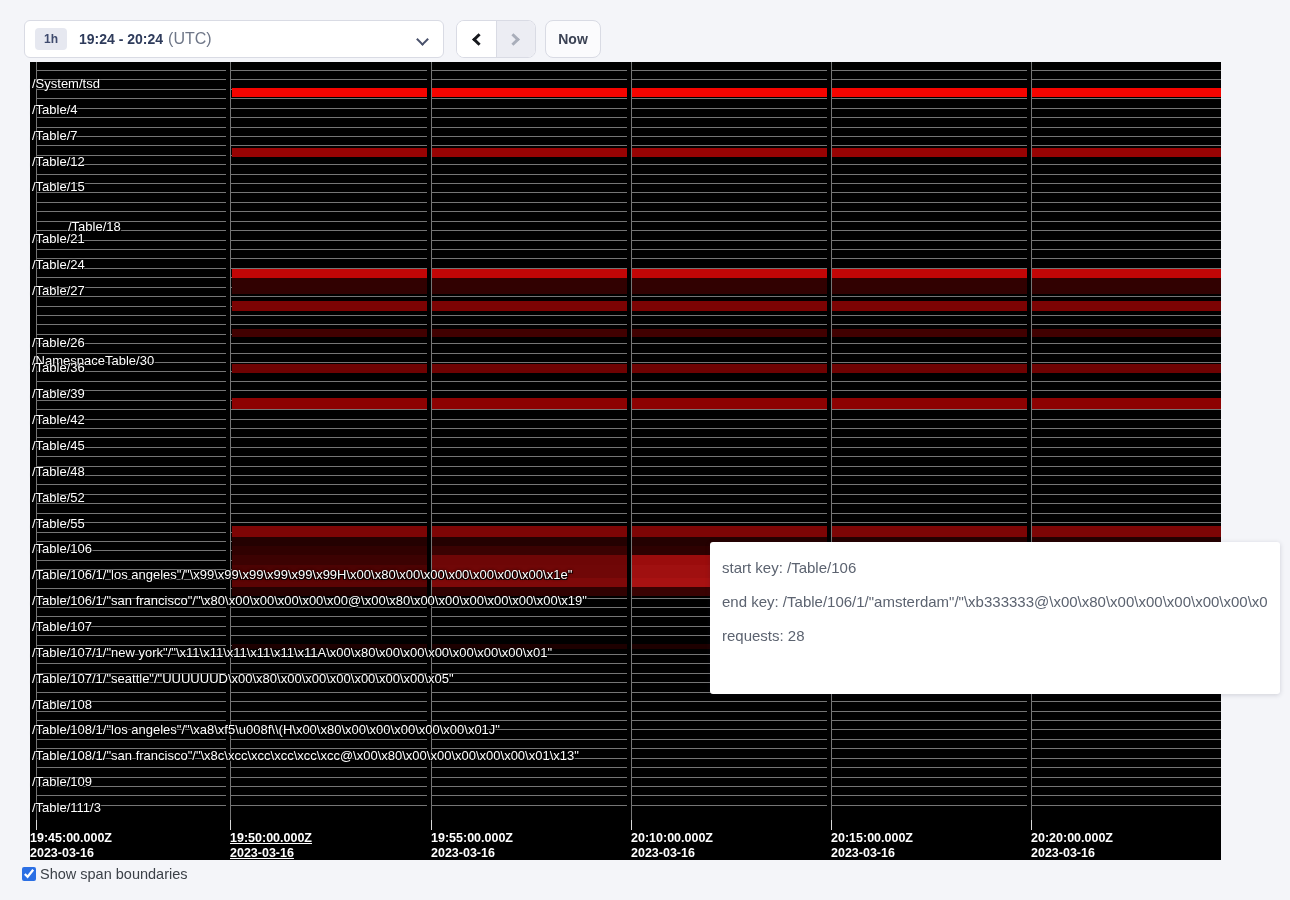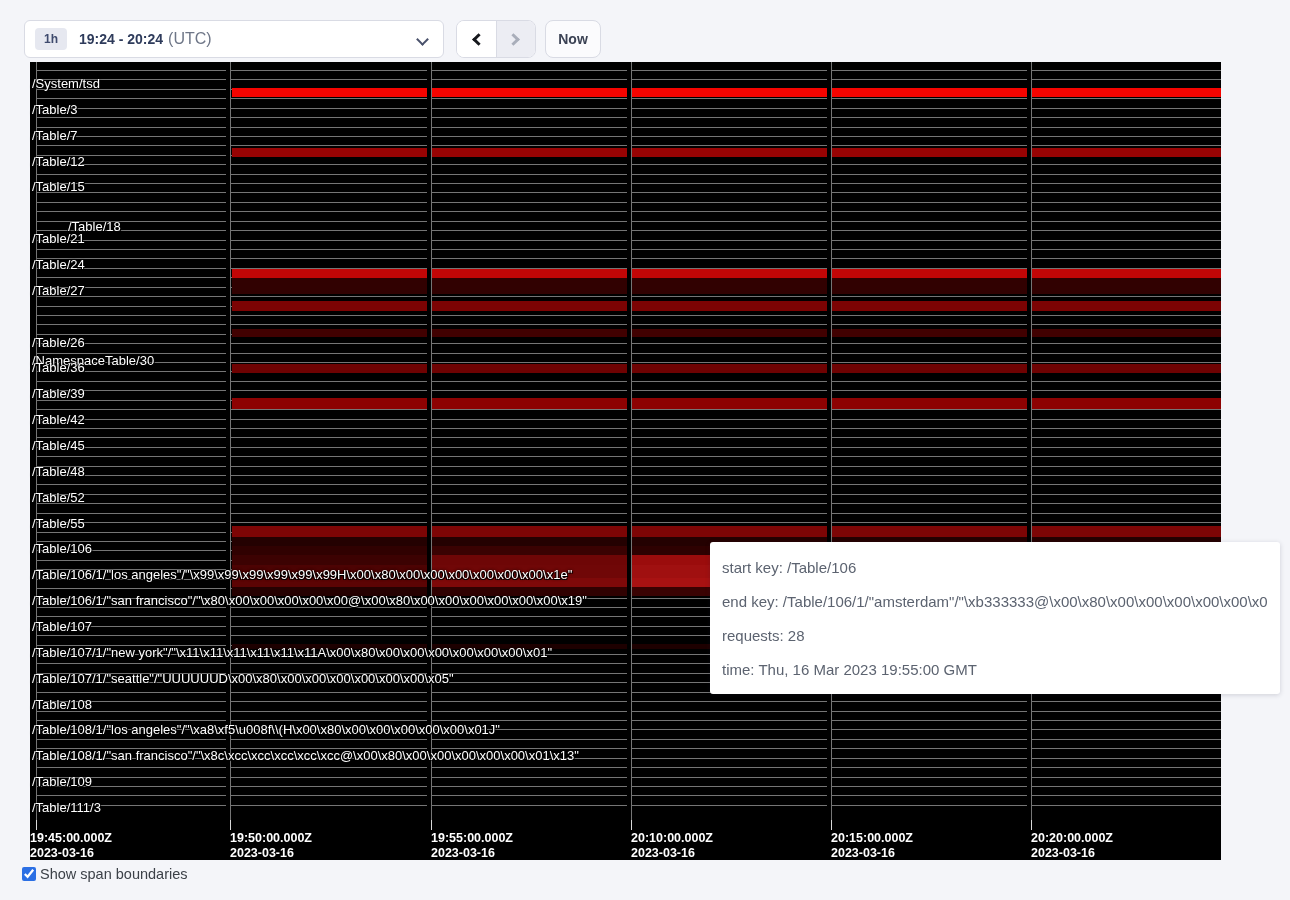--- a/index.html
+++ b/index.html
@@ -210,21 +210,21 @@
       <div class="v-line" style="left: 200px; height: 758px;"></div>
       <div class="v-gap" style="left: 397px; width: 4px; height: 758px;"></div>
       <div class="v-line" style="left: 401px; height: 758px;"></div>
       <div class="v-gap" style="left: 597px; width: 4px; height: 758px;"></div>
       <div class="v-line" style="left: 601px; height: 758px;"></div>
       <div class="v-gap" style="left: 797px; width: 4px; height: 758px;"></div>
       <div class="v-line" style="left: 801px; height: 758px;"></div>
       <div class="v-gap" style="left: 997px; width: 4px; height: 758px;"></div>
       <div class="v-line" style="left: 1001px; height: 758px;"></div>
       <div class="row-label" style="top: 14px;">/System/tsd</div>
-      <div class="row-label" style="top: 39.857px;">/Table/3</div>
+      <div class="row-label" style="top: 39.857px;">/Table/4</div>
       <div class="row-label" style="top: 65.714px;">/Table/7</div>
       <div class="row-label" style="top: 91.571px;">/Table/12</div>
       <div class="row-label" style="top: 117.428px;">/Table/15</div>
       <div class="row-label" style="top: 157px; margin-left: 36px;">/Table/18</div>
       <div class="row-label" style="top: 169.142px;">/Table/21</div>
       <div class="row-label" style="top: 194.999px; text-align: right;">/Table/24</div>
       <div class="row-label" style="top: 220.856px;">/Table/27</div>
       <div class="row-label" style="top: 246.713px; margin-top: 44px;">/NamespaceTable/30</div>
       <div class="row-label" style="top: 272.57px;">/Table/26</div>
       <div class="row-label" style="top: 298.427px;">/Table/36</div>
@@ -245,32 +245,31 @@
       <div class="row-label" style="top: 686.282px;">/Table/108/1/"san francisco"/"\x8c\xcc\xcc\xcc\xcc\xcc@\x00\x80\x00\x00\x00\x00\x00\x01\x13"</div>
       <div class="row-label" style="top: 712.139px;">/Table/109</div>
       <div class="row-label" style="top: 737.996px;">/Table/111/3</div>
       <div class="axis-tick" style="left: 6px; top: 758px;"></div>
       <div class="axis-tick" style="left: 200px; top: 758px;"></div>
       <div class="axis-tick" style="left: 401px; top: 758px;"></div>
       <div class="axis-tick" style="left: 601px; top: 758px;"></div>
       <div class="axis-tick" style="left: 801px; top: 758px;"></div>
       <div class="axis-tick" style="left: 1001px; top: 758px;"></div>
       <div class="axis-label" style="left: 0px; top: 769px;">19:45:00.000Z<div>2023-03-16</div></div>
-      <div class="axis-label" style="left: 200px; top: 769px;">19:50:00.000Z<div>2023-03-16</div></div>
+      <div class="axis-label" style="left: 200px; top: 769px; text-decoration: underline;">19:50:00.000Z<div>2023-03-16</div></div>
       <div class="axis-label" style="left: 401px; top: 769px;">19:55:00.000Z<div>2023-03-16</div></div>
       <div class="axis-label" style="left: 601px; top: 769px;">20:10:00.000Z<div>2023-03-16</div></div>
       <div class="axis-label" style="left: 801px; top: 769px;">20:15:00.000Z<div>2023-03-16</div></div>
       <div class="axis-label" style="left: 1001px; top: 769px;">20:20:00.000Z<div>2023-03-16</div></div>
     </div>
 
   <div class="kv-tooltip">
     <div class="tt-line">start key: /Table/106</div>
     <div class="tt-line">end key: /Table/106/1/"amsterdam"/"\xb333333@\x00\x80\x00\x00\x00\x00\x00\x00#"</div>
     <div class="tt-line">requests: 28</div>
-    <div class="tt-line">time: Thu, 16 Mar 2023 19:55:00 GMT</div>
   </div>
 
   <div class="footer">
     <input type="checkbox" checked="" style="">
     <label>Show span boundaries</label>
   </div>
 
 </div>
 
 </body></html>

